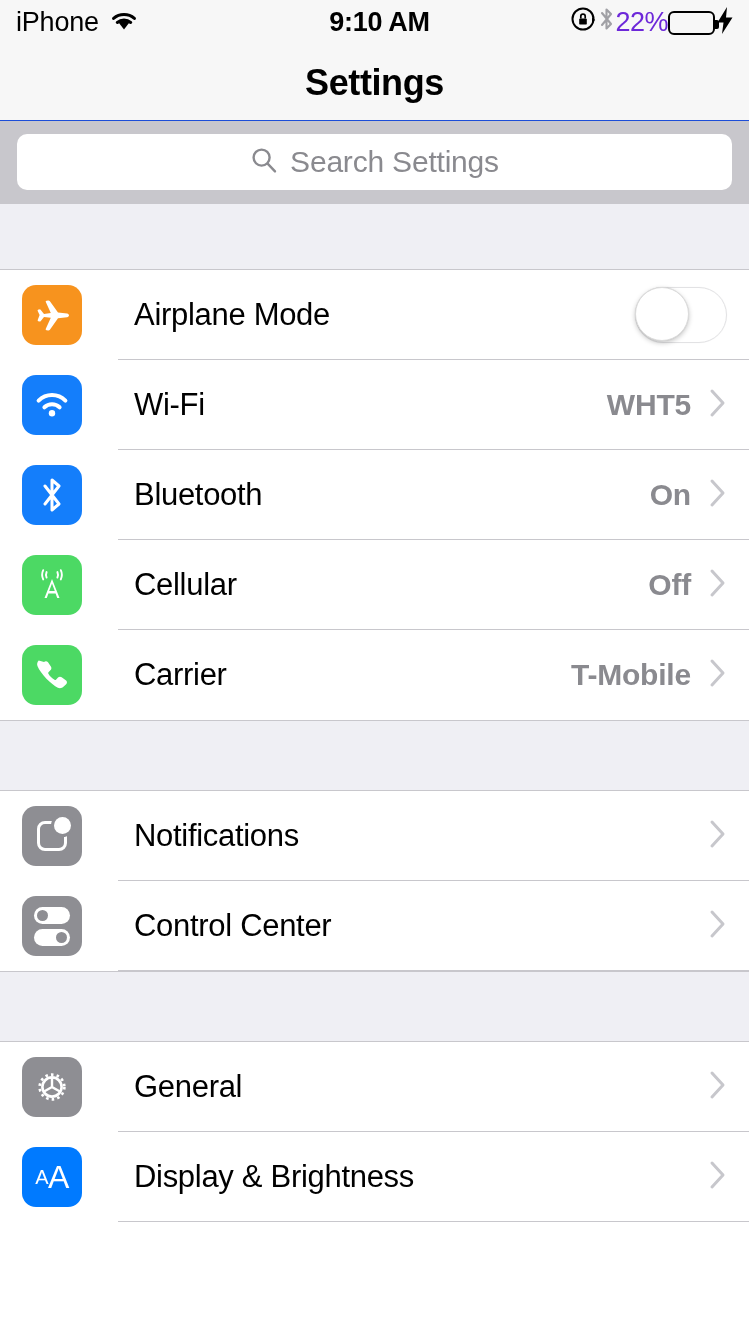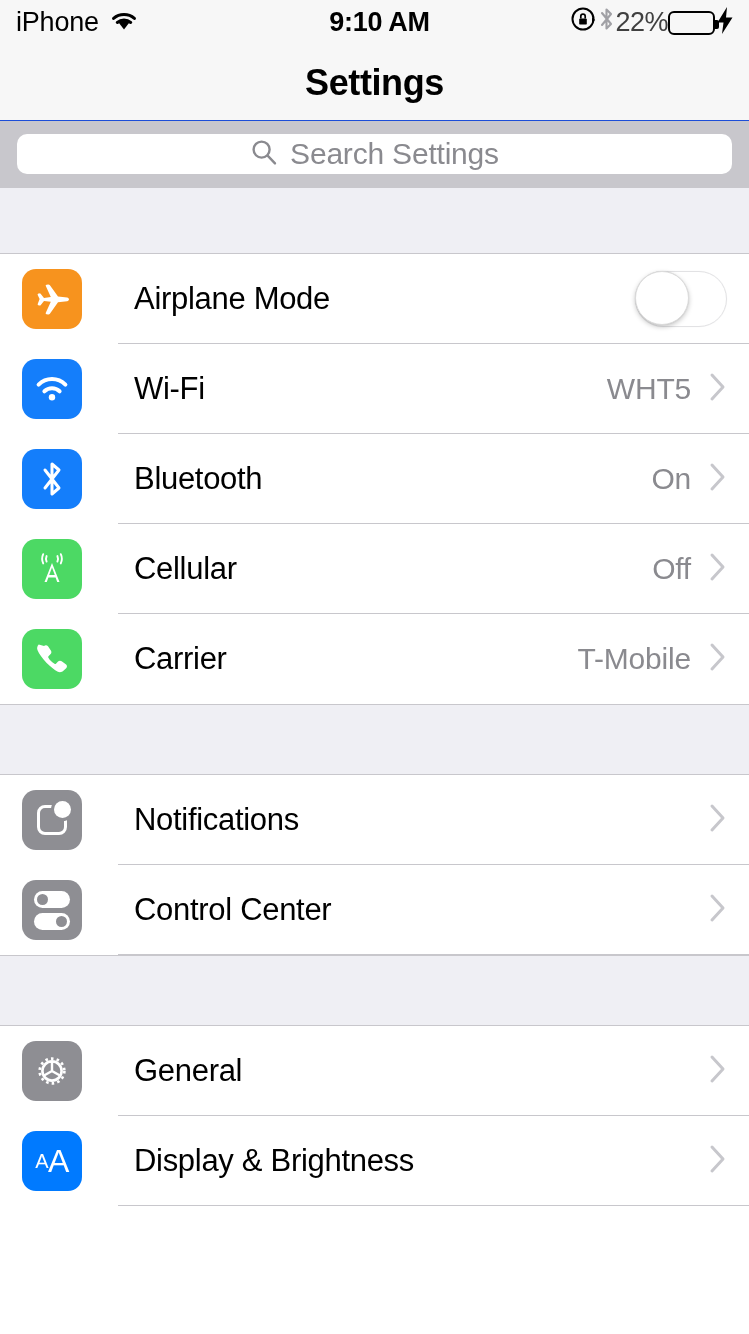--- a/index.html
+++ b/index.html
@@ -44,21 +44,21 @@
     font-weight: bold;
     color: #000;
     letter-spacing: -0.3px;
     pointer-events: none;
   }
   .status-right {
     margin-left: auto;
     display: flex;
     align-items: center;
     font-size: 27px;
-    color: #404040;
+    color: #6d28d9;
   }
   .wifi-status { display: block; }
   .rotlock { display: block; }
   .bt-status { display: block; }
   .batt-pct { letter-spacing: -0.5px; }
   .battery {
     position: relative;
     width: 47px;
     height: 24px;
     border: 2px solid #000;
@@ -97,21 +97,21 @@
     color: #000;
     letter-spacing: -0.4px;
   }
 
   
   .search-band {
     background: #c8c7cc;
     padding: 13px 17px;
   }
   .search-field {
-    height: 40px;
+    height: 56px;
     background: #ffffff;
     border-radius: 10px;
     display: flex;
     align-items: center;
     justify-content: center;
     gap: 12px;
   }
   .search-placeholder {
     font-size: 30px;
     color: #8a8a8f;
@@ -172,20 +172,21 @@
     color: #000000;
     letter-spacing: -0.3px;
     white-space: nowrap;
   }
   .row-right {
     margin-left: auto;
     display: flex;
     align-items: center;
     padding-right: 22px;
     gap: 18px;
+    font-weight: bold;
   }
   .row-value {
     font-size: 30px;
     color: #8a8a8f;
     letter-spacing: -0.2px;
   }
   .chevron { display: block; }
 
   
   .toggle {

